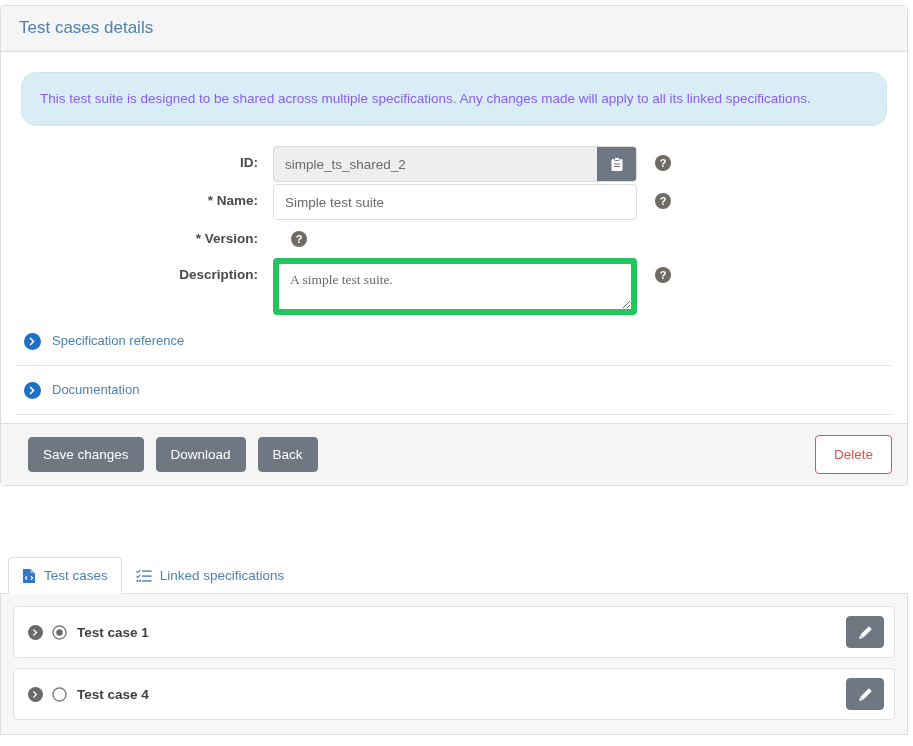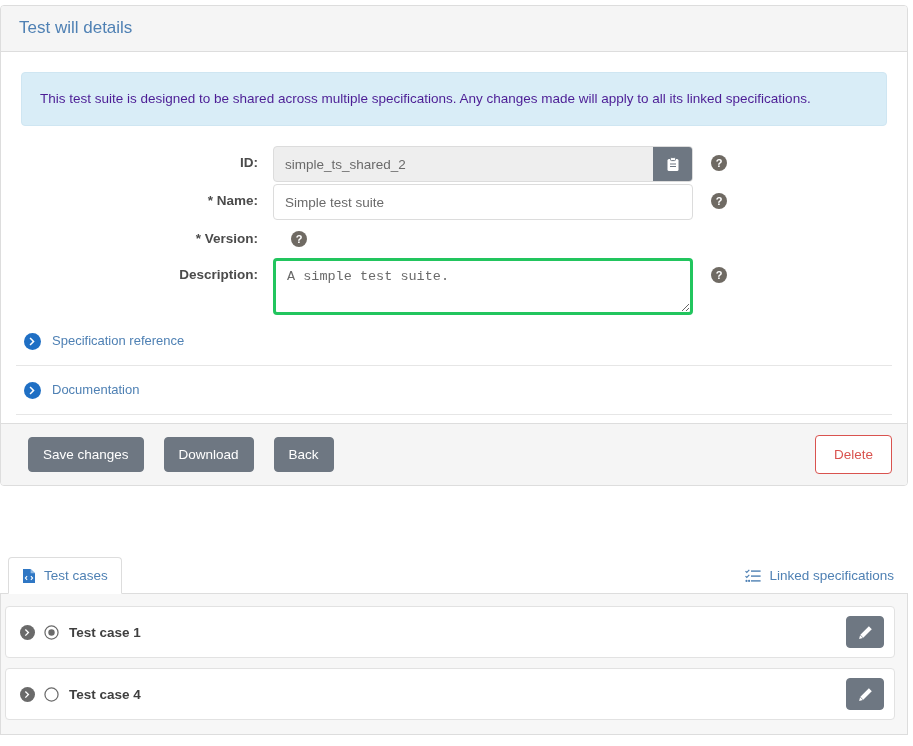--- a/index.html
+++ b/index.html
@@ -43,22 +43,22 @@
     margin: 0;
   }
   .panel-body {
     padding: 15px 15px 8px 15px;
   }
 
   
   .alert {
     background: #d9edf7;
     border: 1px solid #cfe6f2;
-    border-radius: 4px;
-    color: #4c1d95;
+    border-radius: 15px;
+    color: #8b5cf6;
     font-size: 13.5px;
     line-height: 20px;
     padding: 16px 18px;
     margin: 5px 5px 20px 5px;
   }
 
   
   .form-row {
     display: flex;
     align-items: flex-start;
@@ -69,21 +69,21 @@
     text-align: right;
     padding-right: 15px;
     box-sizing: border-box;
     font-size: 13.5px;
     font-weight: bold;
     color: #4b4b4b;
     line-height: 34px;
   }
   .field-wrap {
     position: relative;
-    width: 420px;
+    width: 364px;
   }
   .inp {
     width: 100%;
     height: 36px;
     box-sizing: border-box;
     border: 1px solid #dcdcdc;
     border-radius: 4px;
     background: #ffffff;
     color: #6a6a6a;
     font-size: 13.5px;
@@ -92,26 +92,26 @@
     outline: none;
   }
   .inp.disabled {
     background: #eeeeee;
     padding-right: 48px;
   }
   .ta {
     width: 100%;
     height: 57px;
     box-sizing: border-box;
-    border: 3px solid #22c55e;
+    border: 6px solid #22c55e;
     border-radius: 4px;
     background: #ffffff;
     color: #6a6a6a;
     font-size: 13.5px;
-    font-family: Liberation Mono, monospace;
+    font-family: Liberation Serif, serif;
     padding: 8px 11px;
     outline: none;
     resize: vertical;
     display: block;
   }
   .copy-btn {
     position: absolute;
     right: 1px;
     top: 1px;
     width: 39px;
@@ -165,21 +165,21 @@
   
   .panel-footer {
     background: #f5f5f5;
     border-top: 1px solid #dddddd;
     border-radius: 0 0 3px 3px;
     padding: 11px 15px;
     display: flex;
     align-items: center;
     justify-content: space-between;
   }
-  .btn-group { display: flex; gap: 20px; padding-left: 12px; }
+  .btn-group { display: flex; gap: 12px; padding-left: 12px; }
   .btn {
     font-family: "Liberation Sans", sans-serif;
     font-size: 13.5px;
     border-radius: 4px;
     padding: 8px 14px;
     cursor: pointer;
     line-height: 17px;
   }
   .btn-default {
     background: #6e7782;
@@ -201,21 +201,20 @@
     width: 908px;
     box-sizing: border-box;
   }
   .tab-list {
     display: flex;
     align-items: flex-end;
     border-bottom: 1px solid #dddddd;
     padding-left: 8px;
     height: 38px;
     box-sizing: border-box;
-    justify-content: space-between;
   }
   .tab {
     display: flex;
     align-items: center;
     gap: 8px;
     font-size: 13.5px;
     color: #4f81b4;
     padding: 9px 13px 8px 13px;
     border: 1px solid transparent;
     border-radius: 4px 4px 0 0;
@@ -227,21 +226,21 @@
   }
   .tab.active {
     background: #ffffff;
     border-color: #dddddd;
     border-bottom-color: #ffffff;
   }
   .tab-panel {
     background: #f7f7f7;
     border: 1px solid #dddddd;
     border-top: none;
-    padding: 12px 12px 14px 4px;
+    padding: 12px 12px 14px 12px;
   }
   .case-row {
     background: #ffffff;
     border: 1px solid #e2e2e2;
     border-radius: 4px;
     height: 50px;
     display: flex;
     align-items: center;
     padding: 0 10px 0 14px;
     margin-bottom: 10px;
@@ -269,21 +268,21 @@
   }
 </style>
 </head>
 <body>
 
 <div class="page">
 
   <div class="panel">
 
     <div class="panel-heading">
-      <div class="panel-title">Test will details</div>
+      <div class="panel-title">Test cases details</div>
     </div>
 
     <div class="panel-body">
 
       <div class="alert">This test suite is designed to be shared across multiple specifications. Any changes made will apply to all its linked specifications.</div>
 
       <div class="form-row">
         <div class="form-label">ID:</div>
         <div class="field-wrap">
           <input class="inp disabled" type="text" readonly="" value="simple_ts_shared_2" style="">

